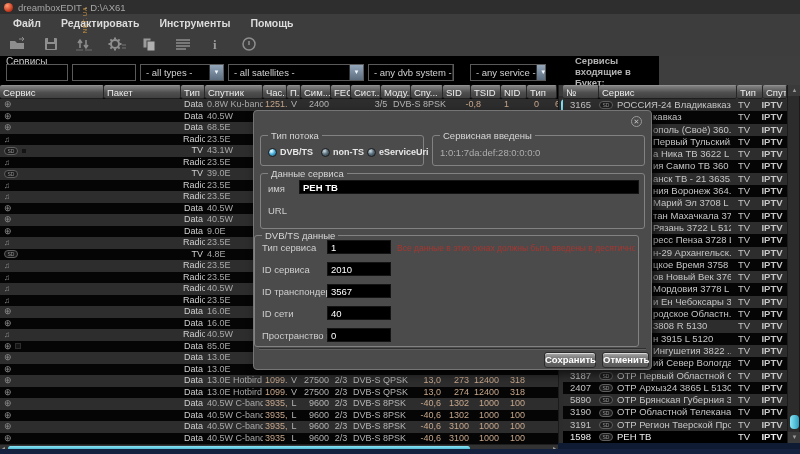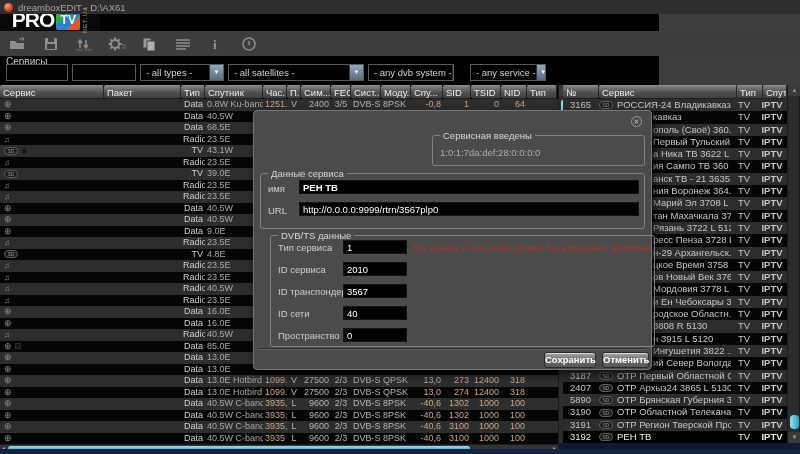--- a/index.html
+++ b/index.html
@@ -87,20 +87,26 @@
 </head>
 <body>
 
 <div id="app">
 
   <div id="titlebar" class="abs">
     <span id="appicon"></span>
     <span id="titletext">dreamboxEDIT - D:\AX61</span>
   </div>
 
+  <div id="menubar" class="abs">
+    <span class="menu-item">Файл</span>
+    <span class="menu-item">Редактировать</span>
+    <span class="menu-item">Инструменты</span>
+    <span class="menu-item">Помощь</span>
+  </div>
 
   <div id="toolbar" class="abs">
     <span class="tbtn">
         <svg width="20" height="16">
           <path d="M2 13 V5 h5 l2 2 h7 v6 z" fill="#8e8e8e"></path>
           <path d="M11 3 h5 l-2 -2 m2 2 l-2 2" stroke="#8e8e8e" fill="none"></path>
         </svg>
       </span>
     <span class="tbtn">
         <svg width="20" height="16">
@@ -203,21 +209,21 @@
         <span class="cell c-ico">
           <span class="ico-data">⊕</span>
         </span>
         <span class="cell c-srv" style="width: 68px;"></span>
         <span class="cell c-pkg" style="width: 77px;"></span>
         <span class="cell c-typ r" style="width: 24px;">Data</span>
         <span class="cell c-sat" style="width: 58px;">0.8W Ku-band ...</span>
         <span class="cell c-frq" style="width: 24px;">1251...</span>
         <span class="cell c-pol c" style="width: 14px;">V</span>
         <span class="cell c-sym r" style="width: 30px;">2400</span>
-        <span class="cell c-fec c" style="width: 20px;">3/5</span>
+        <span class="cell c-fec c" style="width: 20px; margin-left: 40px;">3/5</span>
         <span class="cell c-sys" style="width: 30px;">DVB-S2</span>
         <span class="cell c-mod" style="width: 30px;">8PSK</span>
         <span class="cell c-lvl r" style="width: 32px;">-0,8</span>
         <span class="cell c-sid r" style="width: 28px;">1</span>
         <span class="cell c-tsid r" style="width: 30px;">0</span>
         <span class="cell c-nid r" style="width: 26px;">64</span>
       </div>
       <div class="lrow">
         <span class="cell c-ico">
           <span class="ico-data">⊕</span>
@@ -771,20 +777,21 @@
         <span class="cell c-tsid r" style="width: 30px;">1000</span>
         <span class="cell c-nid r" style="width: 26px;">100</span>
       </div>
     </div>
 
   <div class="vtrack" style="left:558px;top:85px;height:359px">
     <span class="sarrow" style="top:0">▲</span>
     <span class="vthumb" style="top:14px;height:15px"></span>
   </div>
 
+  <span id="rh1" class="abs">Сервисы входящие в Букет:</span>
   <div id="rheaders" class="hrow" style="left:563px;width:224px">
       <span class="hcell" style="width: 36px;">№</span>
       <span class="hcell" style="width: 138px;">Сервис</span>
       <span class="hcell" style="width: 26px;">Тип</span>
       <span class="hcell" style="width: 24px;">Спут...</span>
     </div>
   <div id="rrows" class="abs">
       <div class="rrow">
         <span class="cell rc-num">3165</span>
         <span class="cell rc-ic">
@@ -1022,21 +1029,21 @@
       <div class="rrow">
         <span class="cell rc-num">3191</span>
         <span class="cell rc-ic">
           <span class="ico-sd">SD</span>
         </span>
         <span class="cell rc-name">ОТР Регион Тверской Прос...</span>
         <span class="cell rc-typ">TV</span>
         <span class="cell rc-sys">IPTV</span>
       </div>
       <div class="rrow selected">
-        <span class="cell rc-num">3192</span>
+        <span class="cell rc-num">1598</span>
         <span class="cell rc-ic">
           <span class="ico-sd">SD</span>
         </span>
         <span class="cell rc-name">РЕН ТВ</span>
         <span class="cell rc-typ">TV</span>
         <span class="cell rc-sys">IPTV</span>
       </div>
     </div>
 
   <div class="vtrack" style="left:787px;top:85px;height:358px">
@@ -1050,35 +1057,49 @@
     <span id="hthumb"></span>
     <span class="harrow" style="right:0">►</span>
   </div>
 
   <div id="rbottom" class="abs"></div>
   <div id="bottomstrip" class="abs"></div>
 
   <div id="dialog" class="abs">
     <span id="dlg-close">✕</span>
 
+    <div class="grp" style="left:6px;top:24px;width:164px;height:31px">
+      <span class="grp-label">Тип потока</span>
+      <span class="radio-item" style="left:7px">
+        <span class="radio sel"></span>
+        <span>DVB/TS</span>
+      </span>
+      <span class="radio-item" style="left:60px">
+        <span class="radio unsel"></span>
+        <span>non-TS</span>
+      </span>
+      <span class="radio-item" style="left:106px">
+        <span class="radio unsel"></span>
+        <span>eServiceUri</span>
+      </span>
+    </div>
 
     <div class="grp" style="left:178px;top:24px;width:213px;height:31px">
       <span class="grp-label">Сервисная введены</span>
       <span class="svcref">1:0:1:7da:def:28:0:0:0:0</span>
     </div>
 
     <div class="grp" style="left:6px;top:62px;width:385px;height:56px">
       <span class="grp-label">Данные сервиса</span>
       <span class="flabel" style="left:7px;top:9px">имя</span>
       <input class="dlg-input" style="left: 38px; top: 6px; width: 340px; font-weight: bold;" value="РЕН ТВ">
       <span class="flabel" style="left:7px;top:31px">URL</span>
-      <input class="dlg-input" style="left: 38px; top: 28px; width: 340px;" value="http://0.0.0.0:9999/rtrn/3567plp0">
     </div>
 
-    <div class="grp" id="dvbgrp" style="left:16px;top:124px;width:385px;height:112px">
+    <div class="grp" id="dvbgrp" style="left:0;top:124px;width:385px;height:112px">
       <span class="grp-label">DVB/TS данные</span>
       <span id="warn">Все данные в этих окнах должны быть введены в десятичном формате!</span>
     <span class="flabel" style="left: 7px; top: 6px;">Тип сервиса</span>
         <input class="dlg-input" value="1" style="left: 72px; top: 4px; width: 64px;">
         <span class="flabel" style="left: 7px; top: 28px;">ID сервиса</span>
         <input class="dlg-input" value="2010" style="left: 72px; top: 26px; width: 64px;">
         <span class="flabel" style="left: 7px; top: 50px;">ID транспондера</span>
         <input class="dlg-input" value="3567" style="left: 72px; top: 48px; width: 64px;">
         <span class="flabel" style="left: 7px; top: 72px;">ID сети</span>
         <input class="dlg-input" value="40" style="left: 72px; top: 70px; width: 64px;">

